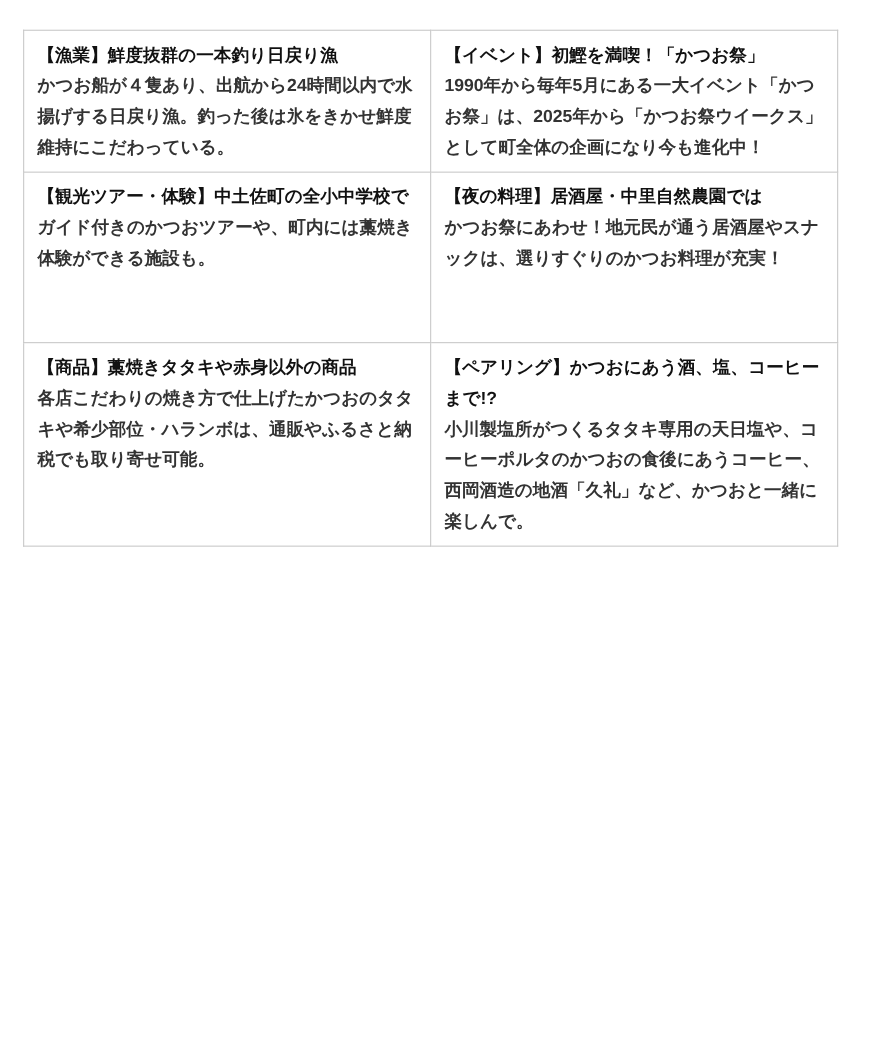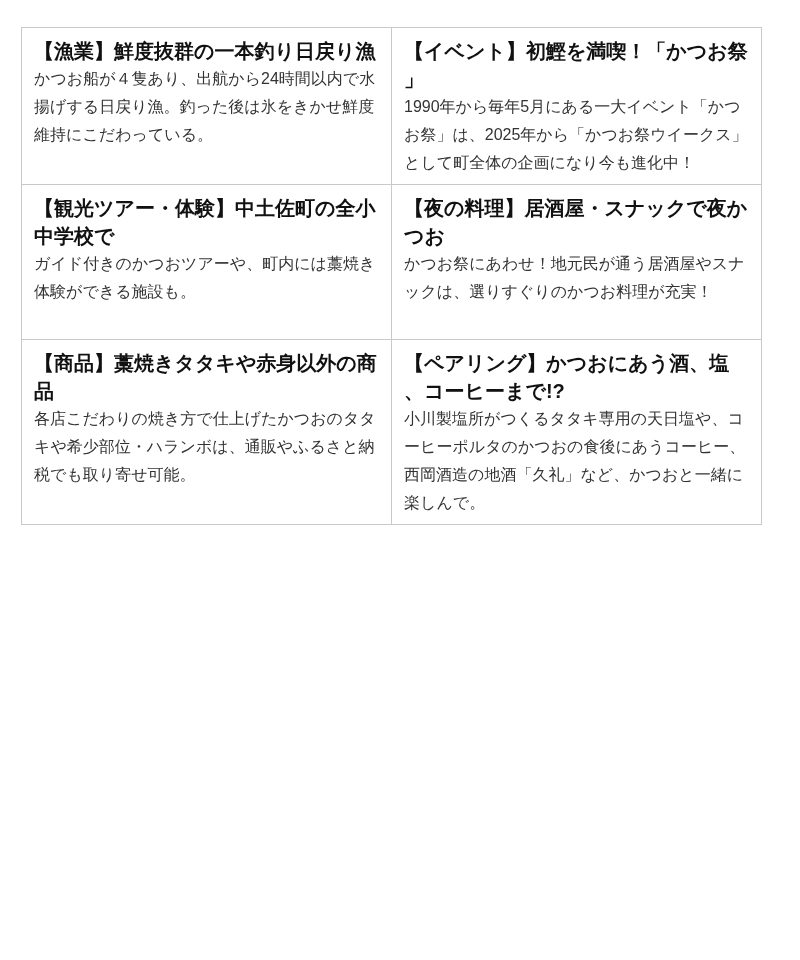--- a/index.html
+++ b/index.html
@@ -31,31 +31,31 @@
     padding: 9px 12px 7px 12px;
     background: #ffffff;
   }
   tr:nth-child(1) td { height: 128px; }
   tr:nth-child(2) td { height: 155px; }
   tr:nth-child(3) td { height: 133px; }
   tr:nth-child(4) td { height: 183px; }
   tr:nth-child(5) td { height: 150px; }
   tr:nth-child(6) td { height: 152px; }
   .cell-heading {
-    font-size: 20px;
+    font-size: 16px;
     line-height: 28px;
     font-weight: bold;
     color: #111111;
     word-break: break-all;
     line-break: anywhere;
   }
   .cell-body {
     font-size: 16px;
     line-height: 28px;
-    font-weight: normal;
+    font-weight: bold;
     color: #333333;
     word-break: break-all;
     line-break: anywhere;
   }
 </style>
 </head>
 <body>
 
 <div class="table-wrap">
   <table class="topics">
@@ -69,21 +69,21 @@
           <div class="cell-heading">【イベント】初鰹を満喫！「かつお祭」</div>
           <div class="cell-body">1990年から毎年5月にある一大イベント「かつお祭」は、2025年から「かつお祭ウイークス」として町全体の企画になり今も進化中！</div>
         </td>
       </tr>
       <tr>
         <td>
           <div class="cell-heading">【観光ツアー・体験】中土佐町の全小中学校で</div>
           <div class="cell-body">ガイド付きのかつおツアーや、町内には藁焼き体験ができる施設も。</div>
         </td>
         <td>
-          <div class="cell-heading">【夜の料理】居酒屋・スナックで夜かつお</div>
+          <div class="cell-heading">【夜の料理】居酒屋・中里自然農園では</div>
           <div class="cell-body">かつお祭にあわせ！地元民が通う居酒屋やスナックは、選りすぐりのかつお料理が充実！</div>
         </td>
       </tr>
       <tr>
         <td>
           <div class="cell-heading">【商品】藁焼きタタキや赤身以外の商品</div>
           <div class="cell-body">各店こだわりの焼き方で仕上げたかつおのタタキや希少部位・ハランボは、通販やふるさと納税でも取り寄せ可能。</div>
         </td>
         <td>
           <div class="cell-heading">【ペアリング】かつおにあう酒、塩、コーヒーまで!?</div>

